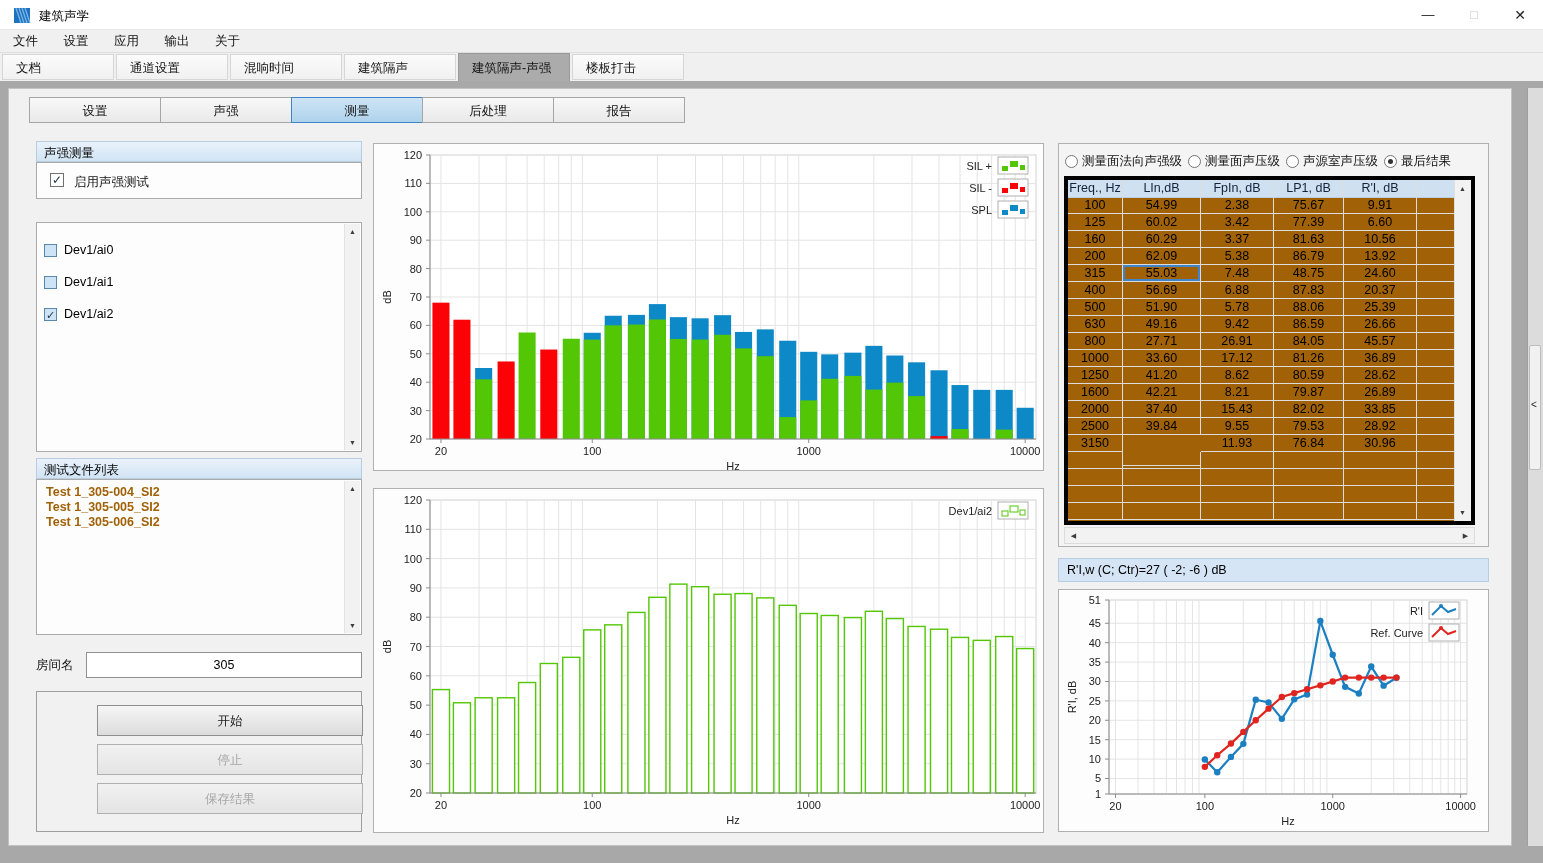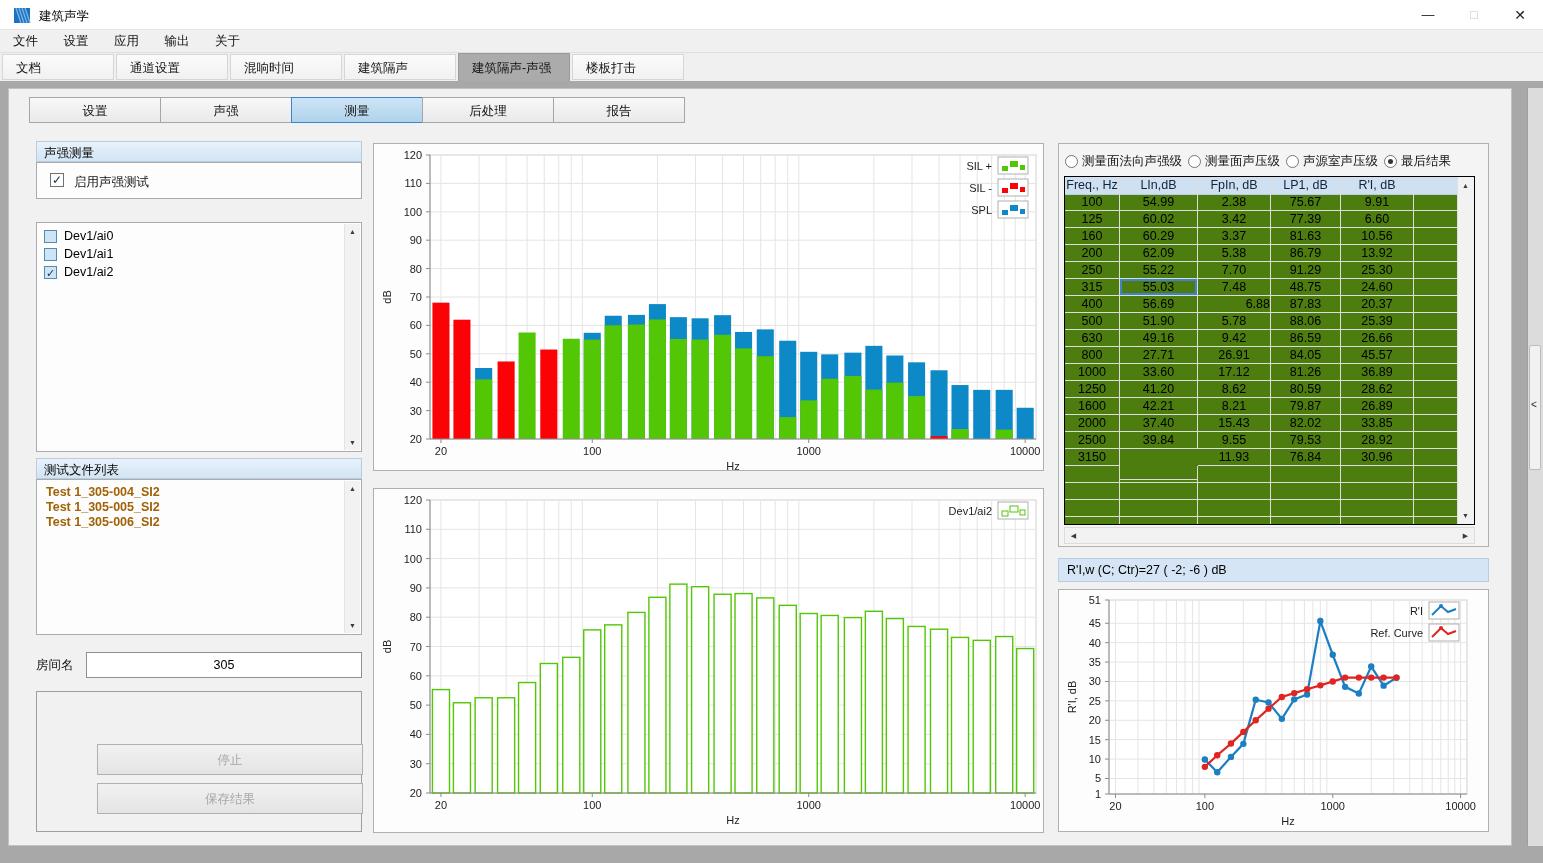--- a/index.html
+++ b/index.html
@@ -44,21 +44,21 @@
   .white-box { background:#fdfdfd; border:1px solid #ababab; }
 
   
   .cb { position:absolute; width:14px; height:14px; background:#fff; border:1px solid #707070; font-size:12px; line-height:13px; text-align:center; color:#16324a; }
   .cb.small { width:13px; height:13px; background:#cde3f6; border:1px solid #5b89ae; font-size:11px; line-height:12px; }
   
   .radio-dot { width:13px; height:13px; border-radius:50%; border:1px solid #757575; background:#fff; position:relative; flex:0 0 auto; }
   .radio-dot.sel::after { content:""; position:absolute; left:3px; top:3px; width:5px; height:5px; border-radius:50%; background:#333; }
 
   
-  .list-item-row { position:relative; height:18px; padding-left:27px; padding-top:1px; color:#000; }
+  .list-item-row { position:relative; height:18px; padding-left:27px; padding-top:1px; color:#000;margin-top:14px; }
   .file-item { height:15px; padding-left:9px; color:#a16207;font-weight:bold; }
 
   
   .vscroll { position:absolute; top:1px; right:1px; bottom:1px; width:16px; background:#f2f2f2; border-left:1px solid #e3e3e3; }
   .vscroll .sarrow { position:absolute; left:0; width:15px; height:15px; text-align:center; font-size:7px; color:#3c3c3c; line-height:15px; }
 
   
   #room-input { position:absolute; text-align:center; border:1px solid #8f8f8f; background:#fff; font-family:"Liberation Sans",sans-serif; font-size:12.5px; color:#000; }
 
   
@@ -66,21 +66,21 @@
   .act-btn.disabled { color:#a7a7a7; border-color:#b0b0b0; background:linear-gradient(#f1f1f1,#e4e4e4); }
 
   
   .chart-box { background:#fdfdfd; border:1px solid #b0b0b0; }
   svg { display:block; }
 
   
   #results-box { left:1049px; top:54px; width:431px; height:404px; background:#f4f4f4; border:1px solid #b0b0b0; }
   #radio-row { position:absolute; left:6px; top:7px; right:6px; height:20px; display:flex; align-items:center; gap:6px; }
   .radio-item { display:flex; align-items:center; gap:4px; white-space:nowrap; }
-  #table-wrap { position:absolute; left:5px; top:32px; width:411px; height:349px; background:#4d7c0f; border:1px solid #000000; overflow:hidden; }
+  #table-wrap { position:absolute; left:5px; top:32px; width:411px; height:349px; background:#a16207; border:4px solid #000000; overflow:hidden; }
   .t-row { display:flex; height:17px; }
   .t-cell { border-right:1px solid #dcdcdc; border-bottom:1px solid #dcdcdc; text-align:center; padding-top:1px; font-size:12.5px; color:#000; overflow:hidden; position:relative; }
   .t-head .t-cell { background:#cfe0f1; border-bottom:1px solid #b9cfe4; color:#13233a; height:18px; }
   .t-cell.sel { box-shadow:inset 0 0 0 2px #3f84c9; }
   #tbl-vscroll { position:absolute; right:0px; top:0px; bottom:0; width:17px; background:#f2f2f2; border-left:1px solid #e0e0e0; }
   #tbl-hscroll { position:absolute; left:5px; top:383px; width:411px; height:17px; background:#f2f2f2; border:1px solid #dcdcdc; }
   #rating-title { left:1049px; top:469px; width:431px; height:24px; background:#d5e5f5; border:1px solid #b7cde2; padding:4px 0 0 8px; color:#000; }
 </style>
 </head>
 <body>
@@ -159,20 +159,21 @@
       <div class="vscroll">
         <div class="sarrow" style="top:0">▲</div>
         <div class="sarrow" style="bottom:0">▼</div>
       </div>
     </div>
 
     <span class="abs" style="left:27px; top:568px">房间名</span>
     <input id="room-input" style="left: 77px; top: 563px; width: 276px; height: 26px;" value="305">
 
     <div class="abs" style="left:27px; top:602px; width:326px; height:141px; border:1px solid #9e9e9e; background:#f1f1f1">
+      <div class="act-btn" style="top:13px">开始</div>
       <div class="act-btn disabled" style="top:52px">停止</div>
       <div class="act-btn disabled" style="top:91px">保存结果</div>
     </div>
 
     <div class="abs chart-box" style="left:364px; top:54px; width:671px; height:328px">
       <svg id="svg-sil" width="669" height="326">
           <rect x="0" y="0" width="669" height="326" fill="#fdfdfd"></rect>
           <rect x="56" y="11" width="606" height="284" fill="#ffffff" stroke="#d2d2d2"></rect>
           <line x1="66.95511978645816" y1="11" x2="66.95511978645816" y2="295" stroke="#e4e4e4" stroke-width="1"></line>
           <line x1="105.07211424580072" y1="11" x2="105.07211424580072" y2="295" stroke="#e4e4e4" stroke-width="1"></line>
@@ -470,39 +471,31 @@
             </div>
             <div class="t-row">
               <div class="t-cell" style="width: 55px;">200</div>
               <div class="t-cell" style="width: 78px;">62.09</div>
               <div class="t-cell" style="width: 73px;">5.38</div>
               <div class="t-cell" style="width: 70px;">86.79</div>
               <div class="t-cell" style="width: 73px;">13.92</div>
               <div class="t-cell" style="width: 44px;"></div>
             </div>
             <div class="t-row">
-              <div class="t-cell" style="width: 55px;">250</div>
-              <div class="t-cell" style="width: 78px;">55.22</div>
-              <div class="t-cell" style="width: 73px;">7.70</div>
-              <div class="t-cell" style="width: 70px;">91.29</div>
-              <div class="t-cell" style="width: 73px;">25.30</div>
-              <div class="t-cell" style="width: 44px;"></div>
-            </div>
-            <div class="t-row">
               <div class="t-cell" style="width: 55px;">315</div>
               <div class="t-cell sel" style="width: 78px;">55.03</div>
               <div class="t-cell" style="width: 73px;">7.48</div>
               <div class="t-cell" style="width: 70px;">48.75</div>
               <div class="t-cell" style="width: 73px;">24.60</div>
               <div class="t-cell" style="width: 44px;"></div>
             </div>
             <div class="t-row">
               <div class="t-cell" style="width: 55px;">400</div>
               <div class="t-cell" style="width: 78px;">56.69</div>
-              <div class="t-cell" style="width: 73px; text-align: right;">6.88</div>
+              <div class="t-cell" style="width: 73px;">6.88</div>
               <div class="t-cell" style="width: 70px;">87.83</div>
               <div class="t-cell" style="width: 73px;">20.37</div>
               <div class="t-cell" style="width: 44px;"></div>
             </div>
             <div class="t-row">
               <div class="t-cell" style="width: 55px;">500</div>
               <div class="t-cell" style="width: 78px;">51.90</div>
               <div class="t-cell" style="width: 73px;">5.78</div>
               <div class="t-cell" style="width: 70px;">88.06</div>
               <div class="t-cell" style="width: 73px;">25.39</div>

